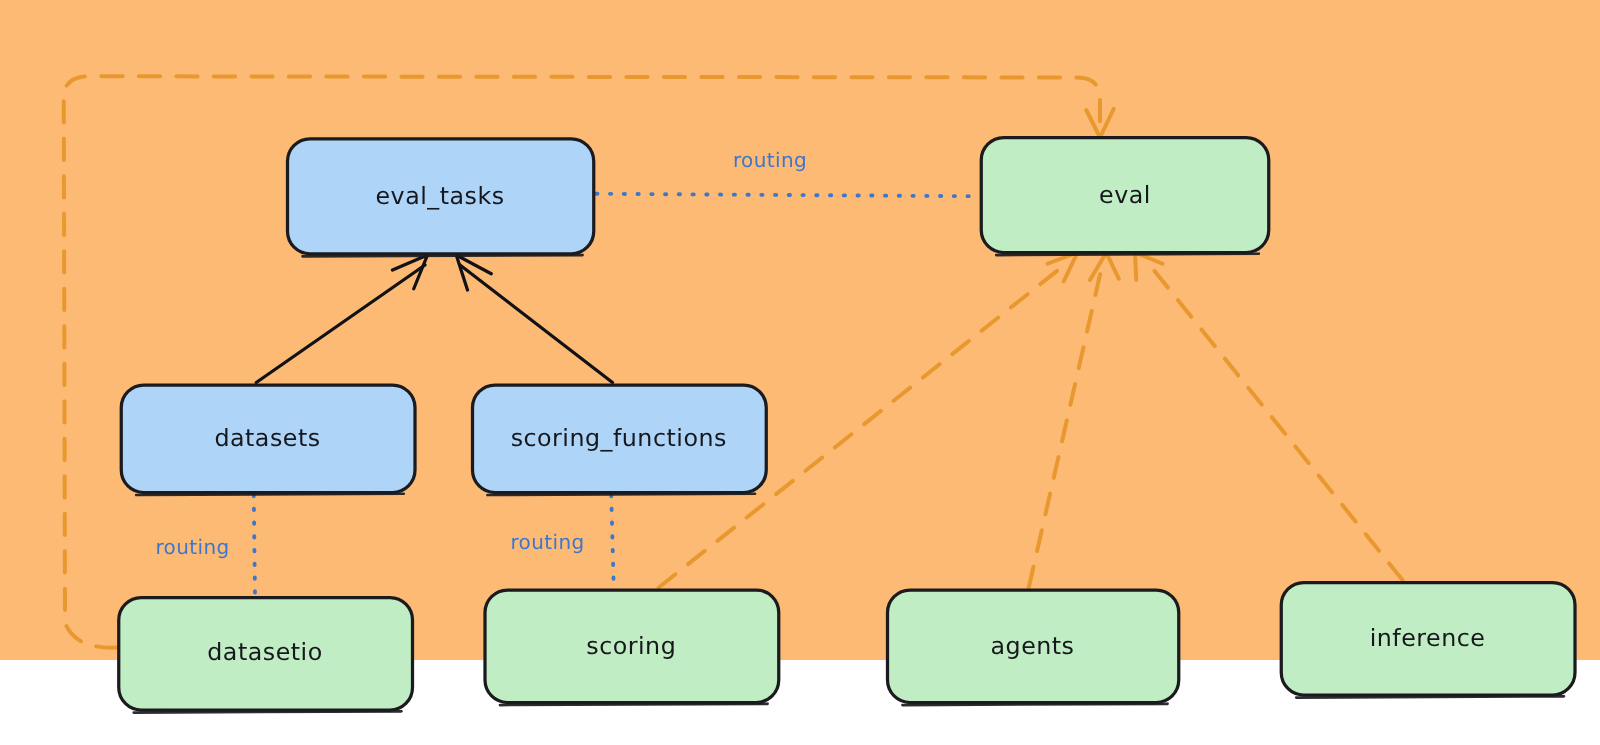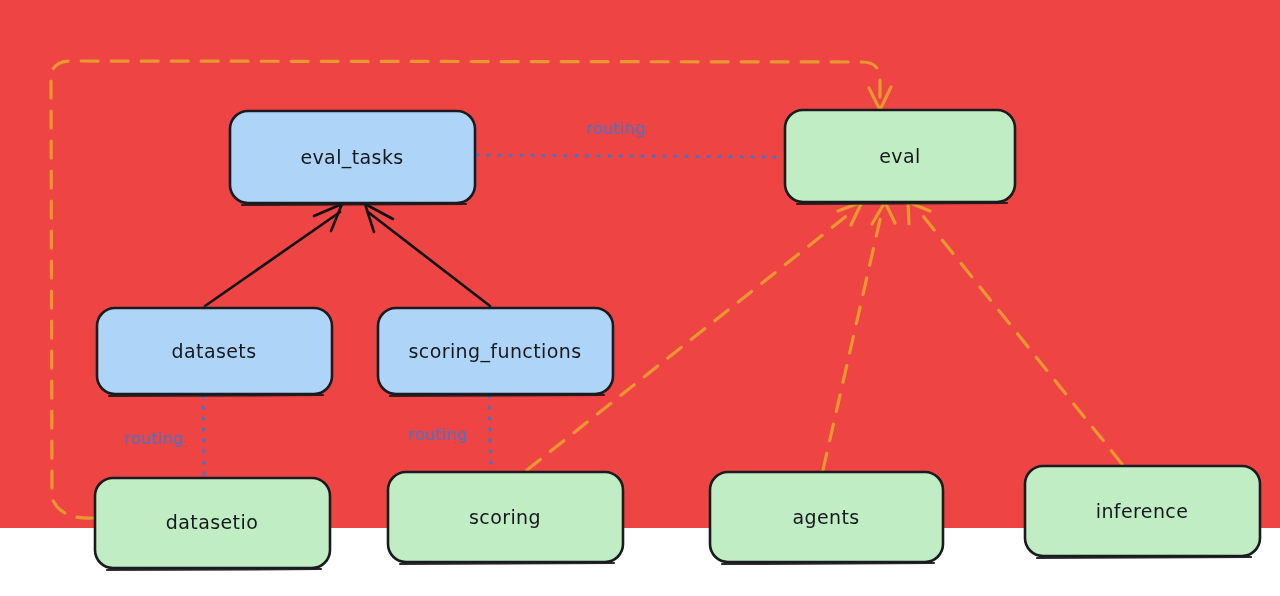--- a/index.html
+++ b/index.html
@@ -11,21 +11,21 @@
   body {
     width: 1280px;
     height: 596px;
     overflow: hidden;
     font-family: "DejaVu Sans", sans-serif;
   }
   #diagram-root {
     position: relative;
     width: 1280px;
     height: 528px;
-    background: #ef4444;
+    background: #fdba74;
     text-align: right;
   }
   svg.diagram-canvas {
     display: block;
     width: 1280px;
     height: 596px;
   }
   .node-shape {
     stroke: #1b1b1f;
     stroke-width: 2.6;

